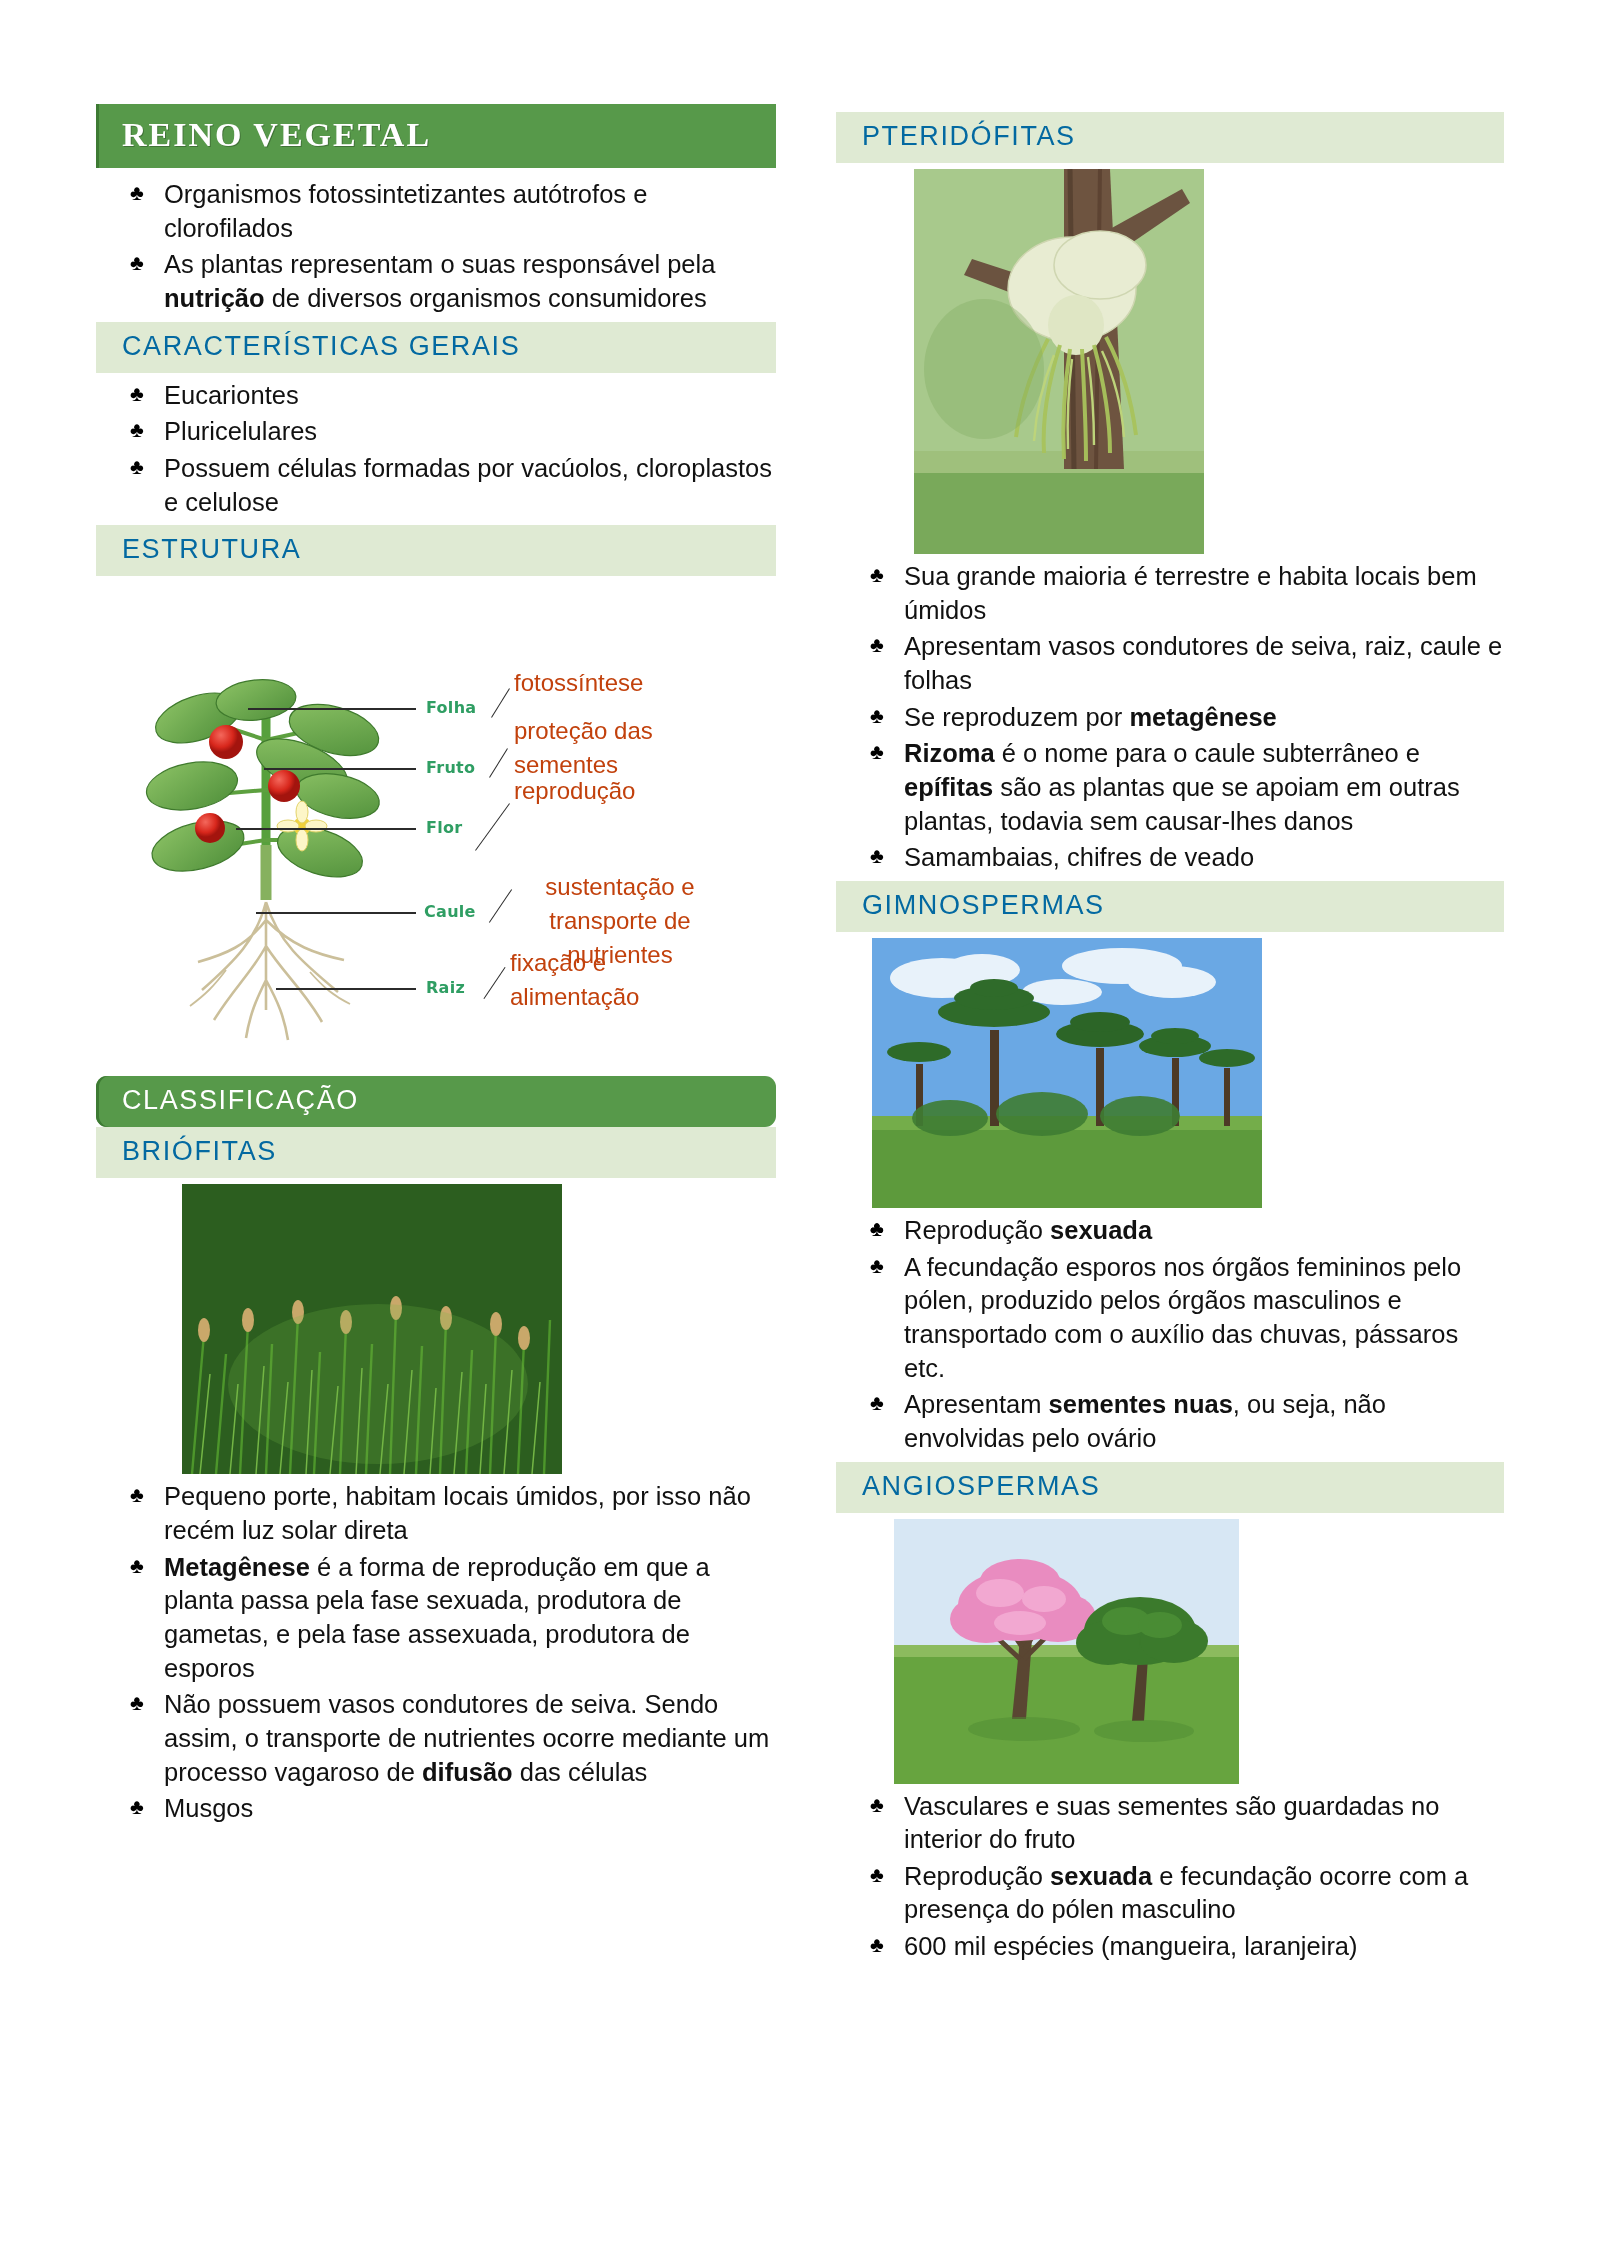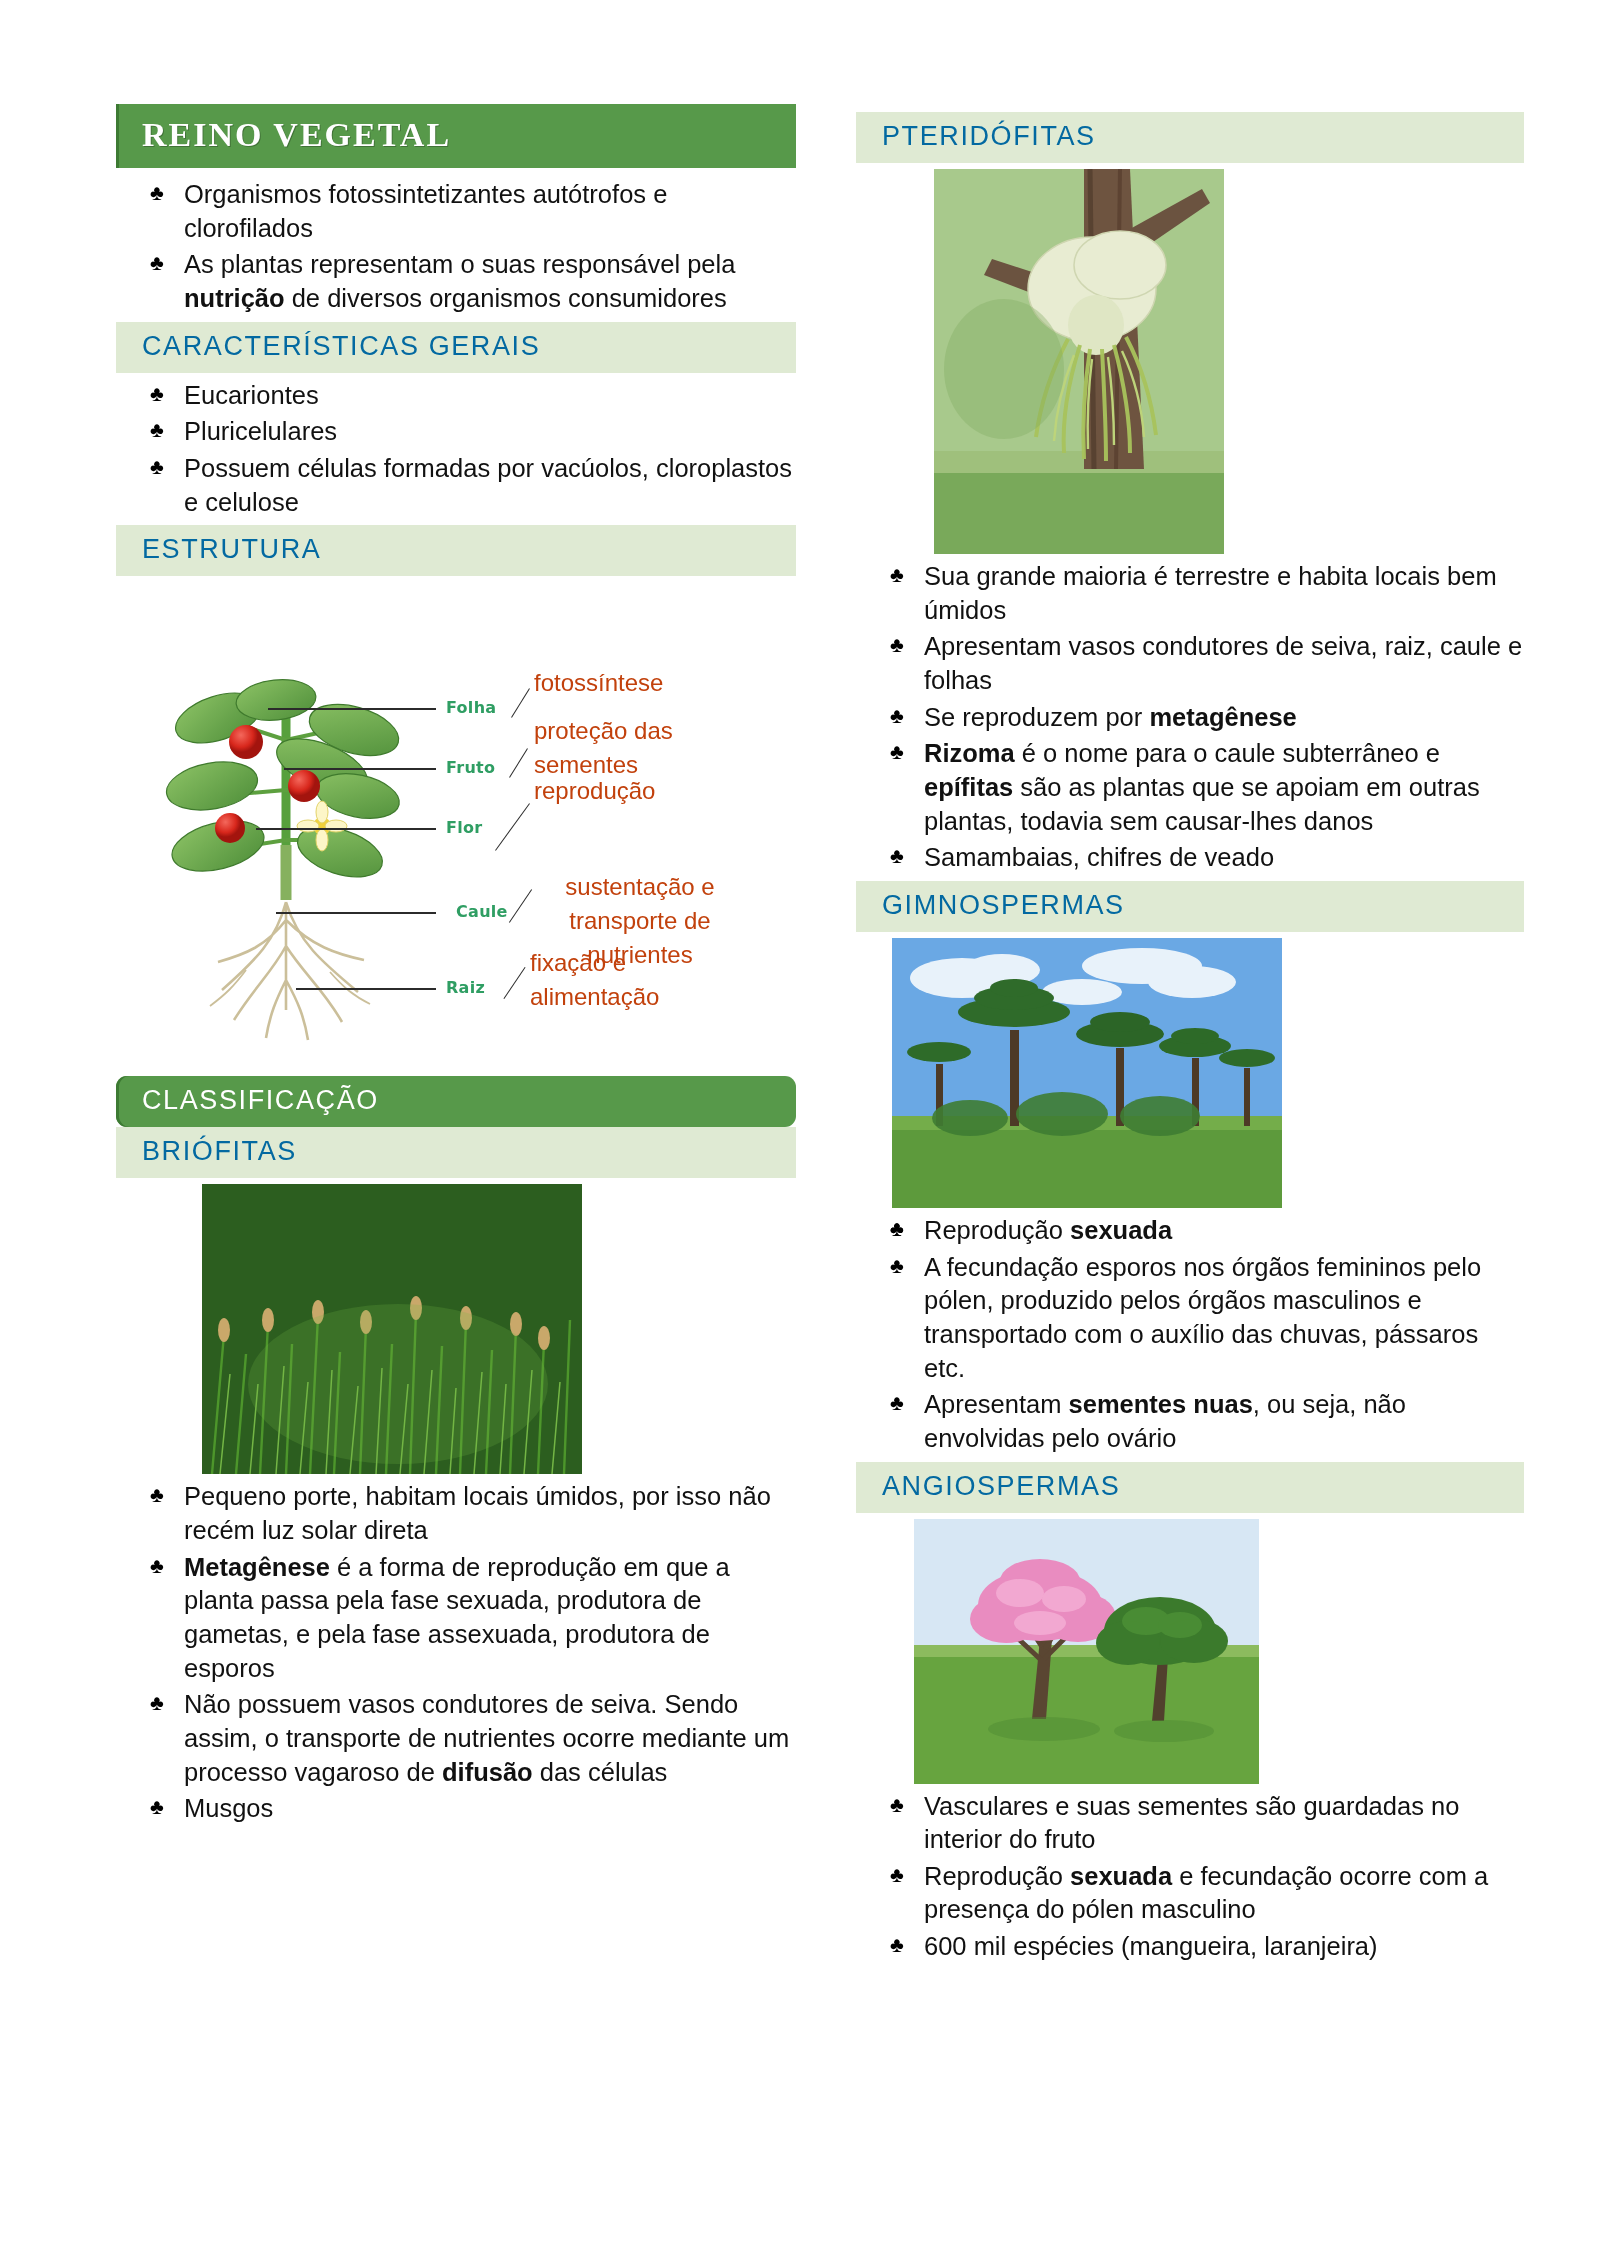--- a/index.html
+++ b/index.html
@@ -1,17 +1,17 @@
 <!DOCTYPE html>
 <html><head>
 <meta charset="utf-8">
 <style>
   html,body{margin:0;padding:0;background:#ffffff;}
   body{width:1600px;height:2263px;font-family:"Liberation Sans",sans-serif;color:#000;position:relative;overflow:hidden;}
-  .page{position:absolute;left:0;top:0;width:1294px;height:2263px;background:#fff;margin-left:20px;}
+  .page{position:absolute;left:0;top:0;width:1294px;height:2263px;background:#fff;}
 
   
   .col-left{position:absolute;left:96px;top:104px;width:680px;}
   .col-right{position:absolute;left:836px;top:112px;width:668px;}
 
   
   .banner-main{background:#57994a;box-shadow:inset 3px 0 0 #3d7a33;padding:14px 0 16px 26px;margin-bottom:10px;}
   .banner-main .ttl{
     font-family:"Liberation Serif",serif;color:#ffffff;font-size:34px;font-weight:700;
     font-variant:small-caps;letter-spacing:2px;text-shadow:1px 1px 0 rgba(0,0,0,.25);line-height:1;
@@ -143,21 +143,21 @@
       <span class="lbl" style="left:330px;top:176px;">Fruto</span>
       <div class="tick" style="left:402px;top:164px;height:34px;transform:rotate(32deg);"></div>
       <div class="func" style="left:418px;top:132px;width:210px;">proteção das sementes</div>
 
       <div class="lead" style="left:140px;top:246px;width:180px;"></div>
       <span class="lbl" style="left:330px;top:236px;">Flor</span>
       <div class="tick" style="left:396px;top:216px;height:58px;transform:rotate(36deg);"></div>
       <div class="func" style="left:418px;top:192px;width:210px;">reprodução</div>
 
       <div class="lead" style="left:160px;top:330px;width:160px;"></div>
-      <span class="lbl" style="left:340px;top:320px;text-align:right;">Caule</span>
+      <span class="lbl" style="left:328px;top:320px;text-align:right;">Caule</span>
       <div class="tick" style="left:404px;top:304px;height:40px;transform:rotate(34deg);"></div>
       <div class="func" style="left:416px;top:288px;width:216px;text-align:center;">sustentação e transporte de nutrientes</div>
 
       <div class="lead" style="left:180px;top:406px;width:140px;"></div>
       <span class="lbl" style="left:330px;top:396px;">Raiz</span>
       <div class="tick" style="left:398px;top:382px;height:38px;transform:rotate(34deg);"></div>
       <div class="func" style="left:414px;top:364px;width:200px;">fixação e alimentação</div>
     </div>
 
     <div class="hdr-dark" style="margin-top:14px;">

